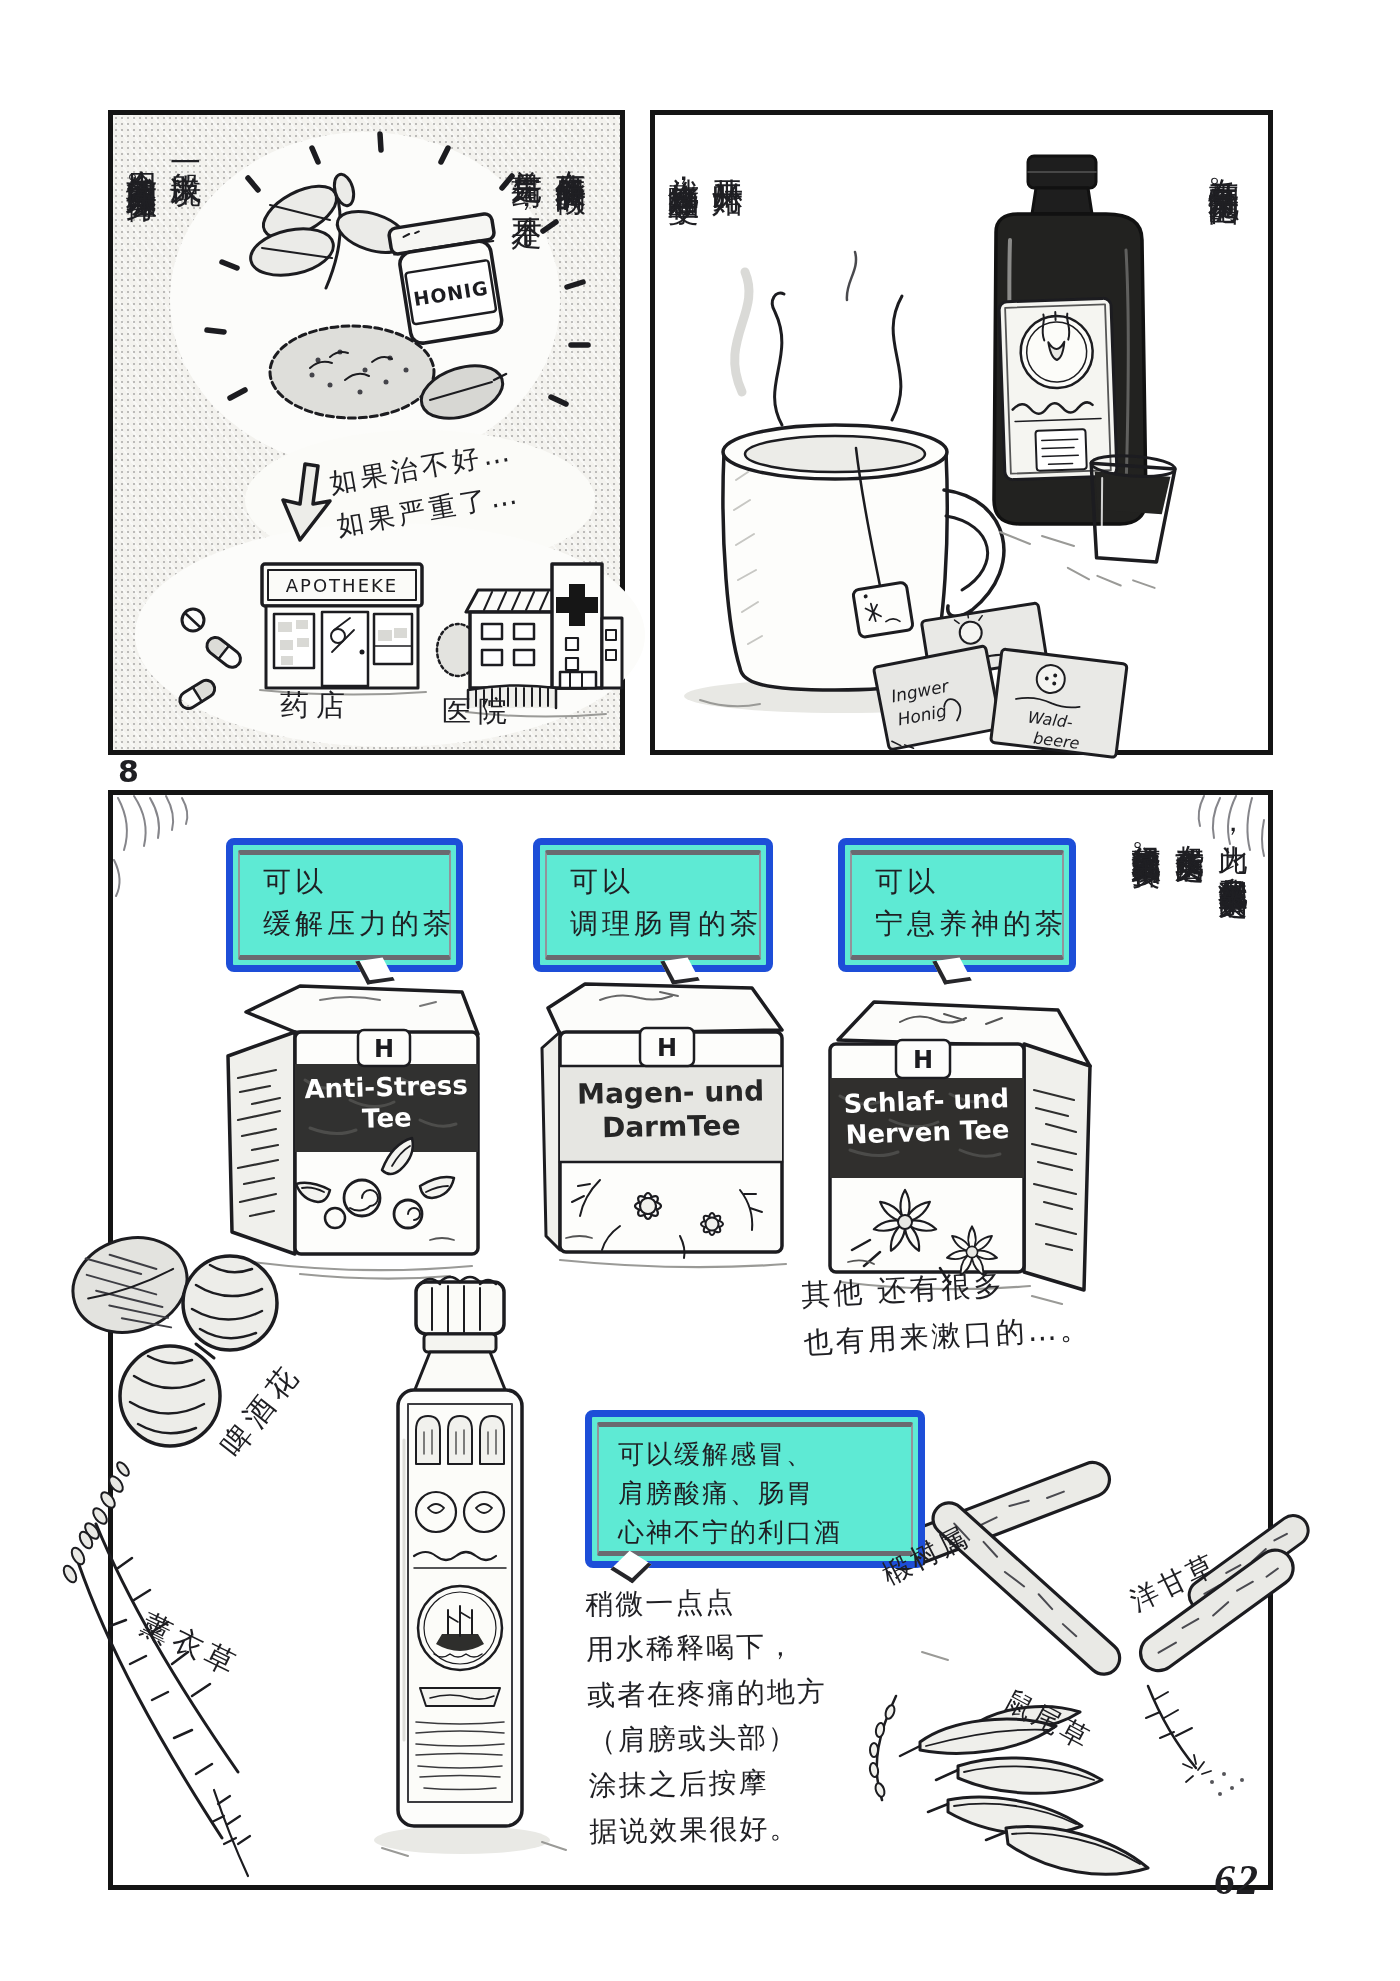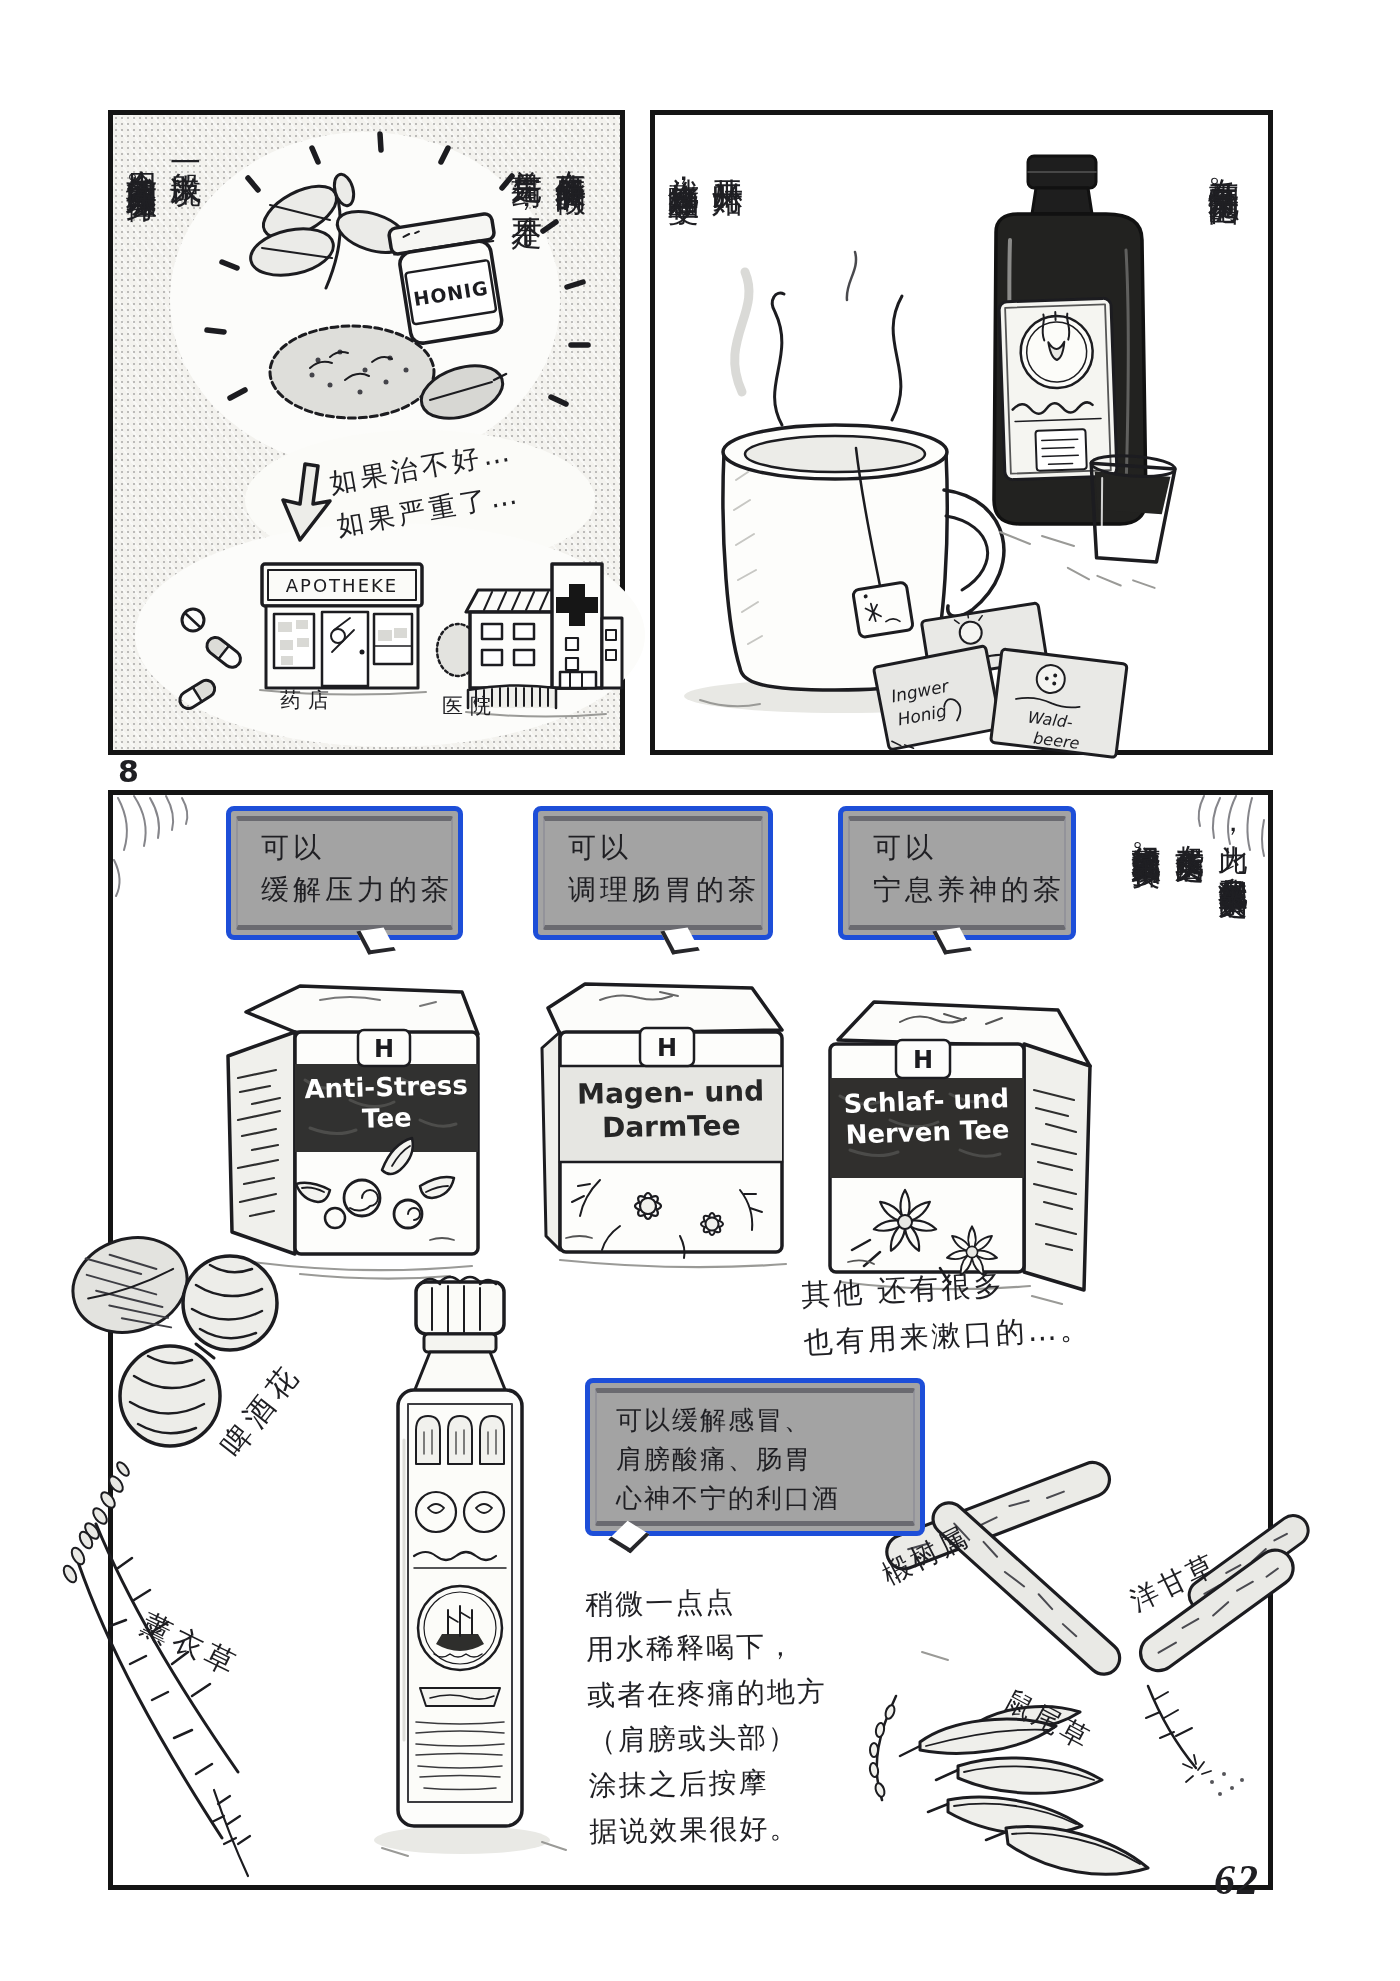--- a/index.html
+++ b/index.html
@@ -12,22 +12,22 @@
       repeating-linear-gradient(55deg,rgba(255,255,255,.45) 0 2px,transparent 2px 9px);
     background-size:6px 6px,auto;}
   #panel-daily{left:650px;top:110px;width:623px;height:645px;}
   #panel-teas{left:108px;top:790px;width:1165px;height:1100px;}
   svg.art{position:absolute;left:0;top:0;z-index:2;pointer-events:none;}
   svg.art text{font-family:"DejaVu Sans","Liberation Sans",sans-serif;}
   .ov{position:absolute;z-index:3;}
   .vtext{writing-mode:vertical-rl;text-orientation:upright;white-space:pre-line;
          font-size:31px;line-height:1.42;letter-spacing:2px;}
   .hand{white-space:pre-line;}
-  .caption{font-size:21px;letter-spacing:7px;}
-  .bubble{background:#a3a3a3;border:5px solid #1d4ed8;border-radius:8px;box-sizing:border-box;}
+  .caption{font-size:29px;letter-spacing:7px;}
+  .bubble{background:#5eead4;border:7px solid #1d4ed8;border-radius:8px;box-sizing:border-box;margin-top:32px;}
   .bubble .frame{position:absolute;inset:5px;border-top:5px solid #6a6a70;border-bottom:5px solid #6a6a70;
                  border-left:2px solid #93939a;border-right:2px solid #93939a;border-radius:2px;}
   .bubble .btxt{position:absolute;left:30px;top:16px;font-size:28px;line-height:1.5;
                 letter-spacing:4px;white-space:pre-line;}
   .bubble::after{content:"";position:absolute;bottom:-19px;width:22px;height:22px;background:#fff;
                  border-right:4px solid #26262a;border-bottom:4px solid #26262a;
                  transform:rotate(62deg) skewX(-20deg);}
   #bubble-stress::after{left:58%;}
   #bubble-stomach::after{left:56%;}
   #bubble-calm::after{left:42%;}

